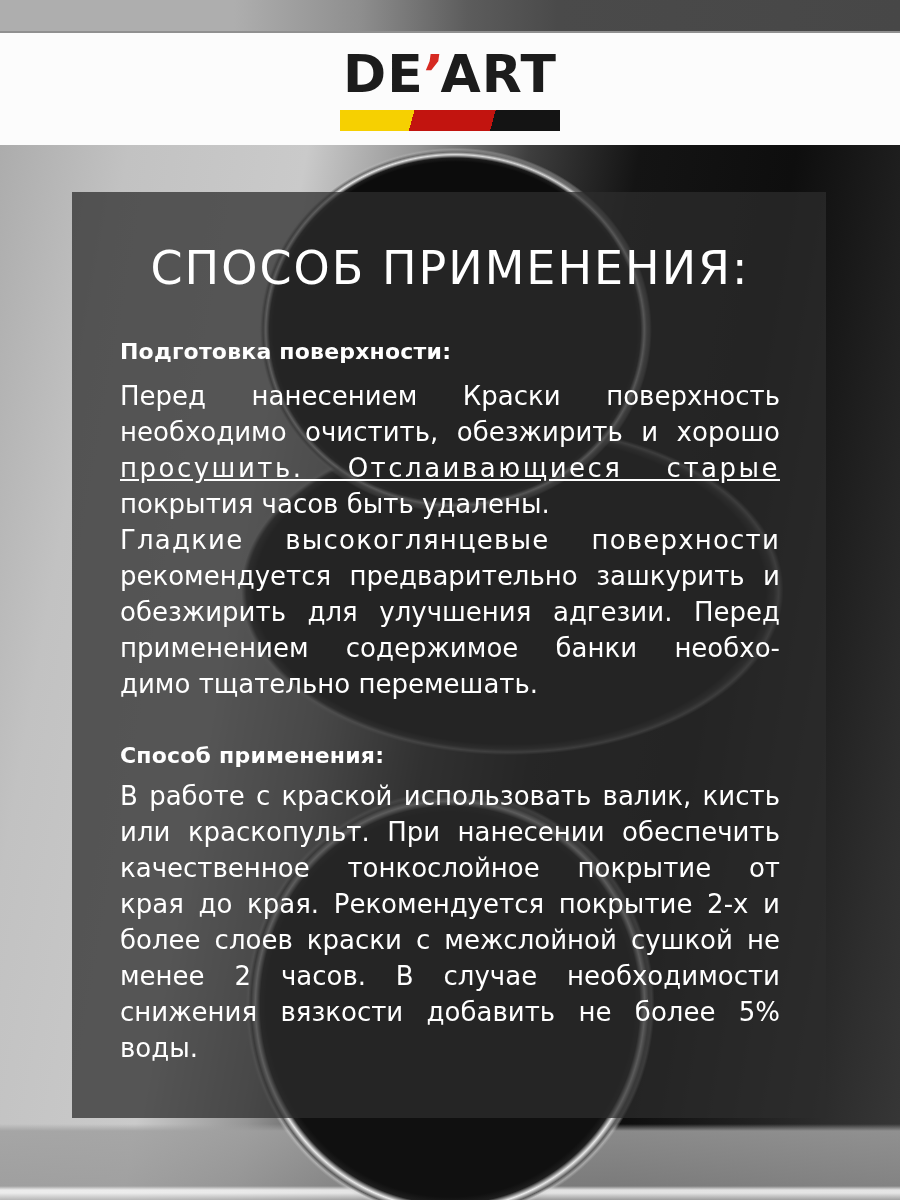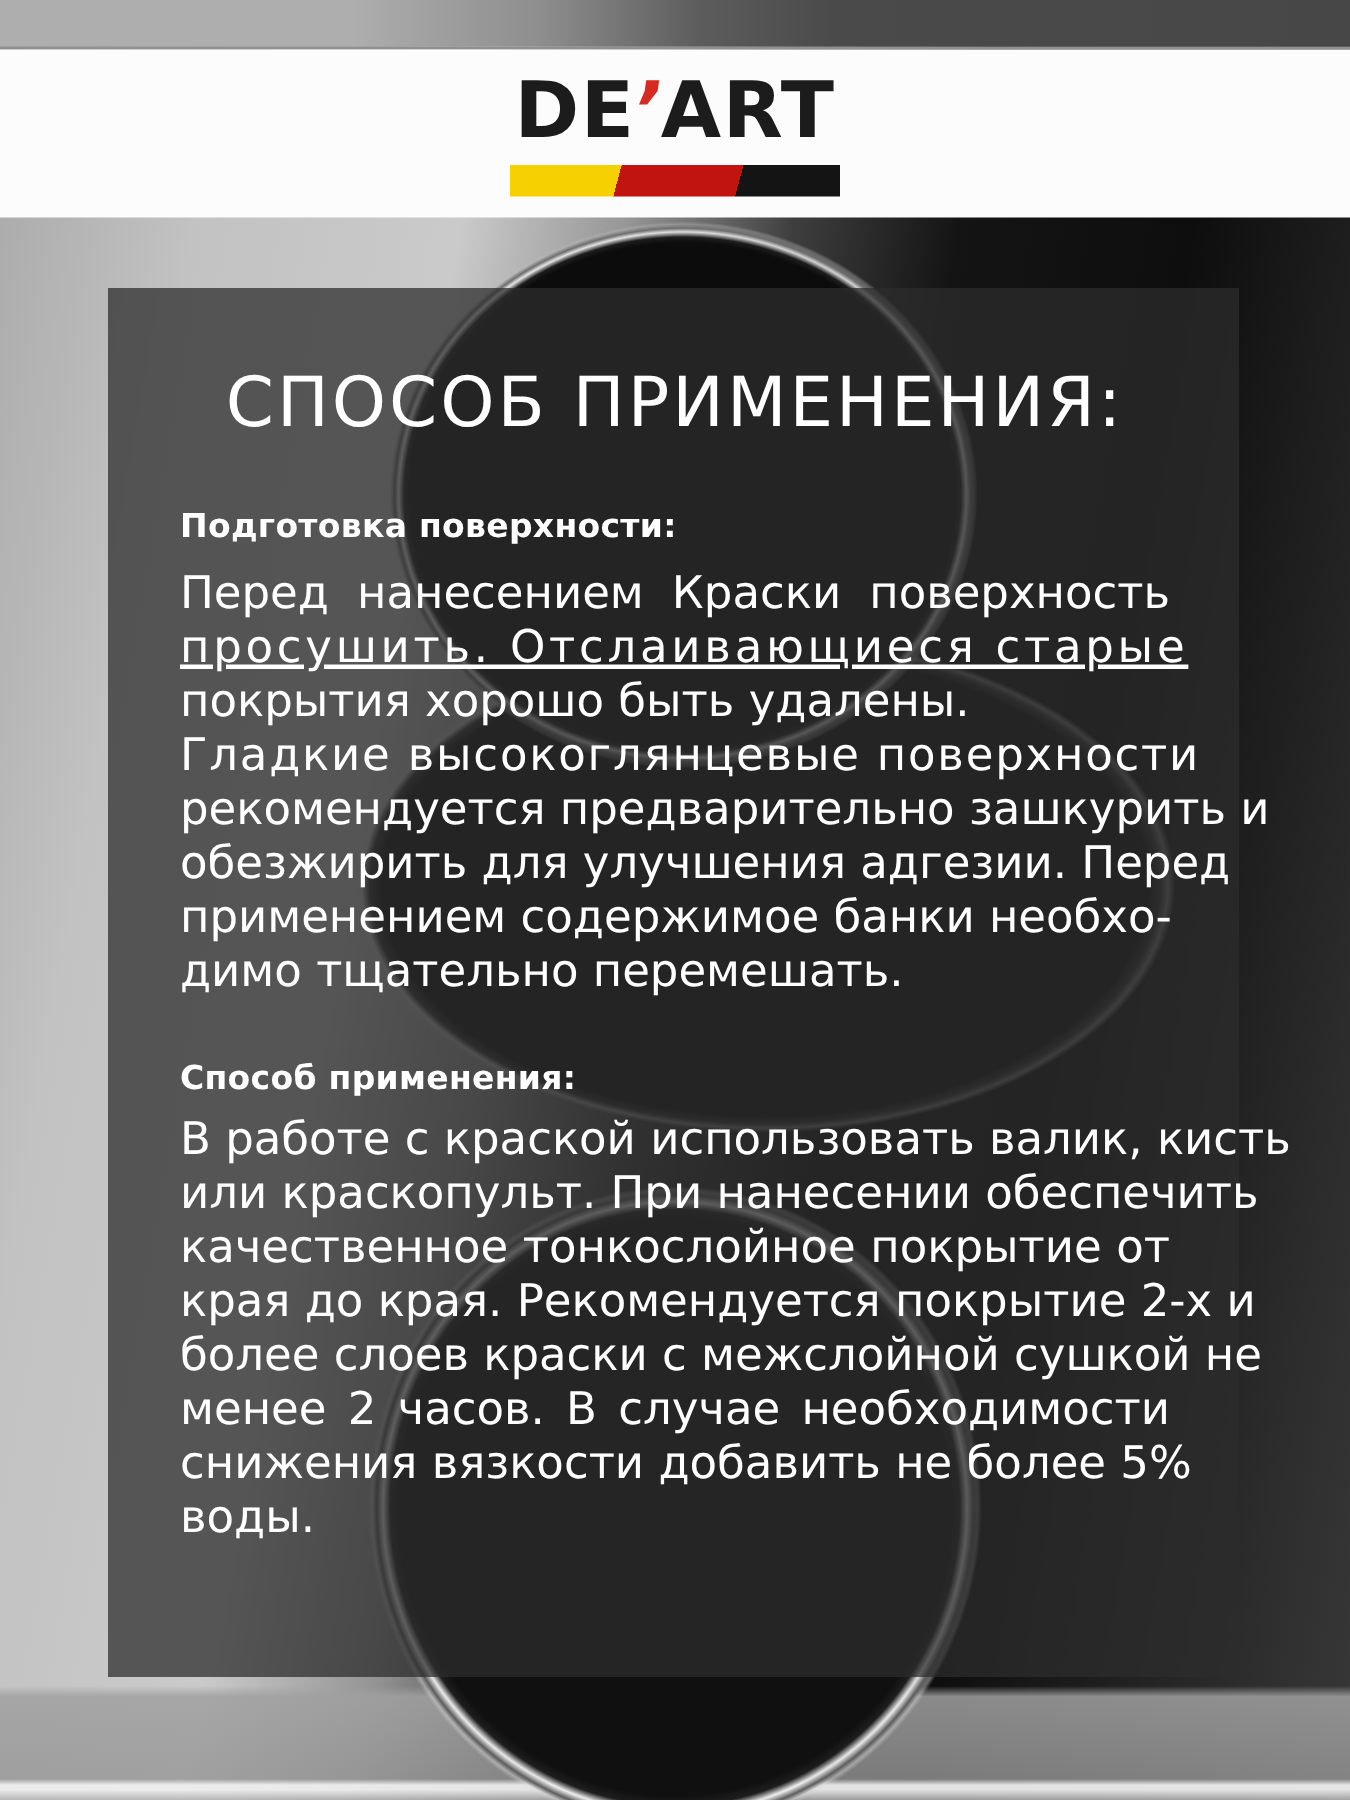--- a/index.html
+++ b/index.html
@@ -60,21 +60,21 @@
     box-sizing:border-box; padding:48px 46px 0 48px;
     background:var(--panel_overlay,rgba(45,45,45,.74)); color:var(--text_white,#fff); }
 
   .title { margin:0 0 38px 0; text-align:center; font-weight:500;
     font-size:46px; line-height:56px; letter-spacing:2px; white-space:nowrap; }
 
   .sec { margin:0 0 8px 0; font-size:22px; line-height:36px;
     font-weight:bold; letter-spacing:.2px; }
   .sec.second { margin-top:36px; margin-bottom:4px; }
 
-  .para { margin:0; font-size:30px; line-height:36px; }
+  .para { margin:0; font-size:26px; line-height:36px; }
   .para + .para { }
   .para div { white-space:nowrap; }
   .jline { text-align:justify; text-align-last:justify; }
   .lline { text-align:left; }
   .sp  { letter-spacing:2.5px;text-decoration:underline; }
   .sp2 { letter-spacing:1.2px; }
 </style>
 </head>
 <body>
 
@@ -90,22 +90,23 @@
     </div>
   </div>
 
   <section class="panel">
     <h1 class="title">СПОСОБ ПРИМЕНЕНИЯ:</h1>
 
     <h2 class="sec">Подготовка поверхности:</h2>
 
     <div class="para">
       <div class="jline">Перед нанесением Краски поверхность</div>
+      <div class="jline">необходимо очистить, обезжирить и хорошо</div>
       <div class="jline sp">просушить. Отслаивающиеся старые</div>
-      <div class="lline">покрытия хорошо быть удалены.</div>
+      <div class="lline">покрытия часов быть удалены.</div>
     </div>
 
     <div class="para">
       <div class="jline sp2">Гладкие высокоглянцевые поверхности</div>
       <div class="jline">рекомендуется предварительно зашкурить и</div>
       <div class="jline">обезжирить для улучшения адгезии.  Перед</div>
       <div class="jline">применением содержимое банки необхо-</div>
       <div class="lline">димо тщательно перемешать.</div>
     </div>
 

